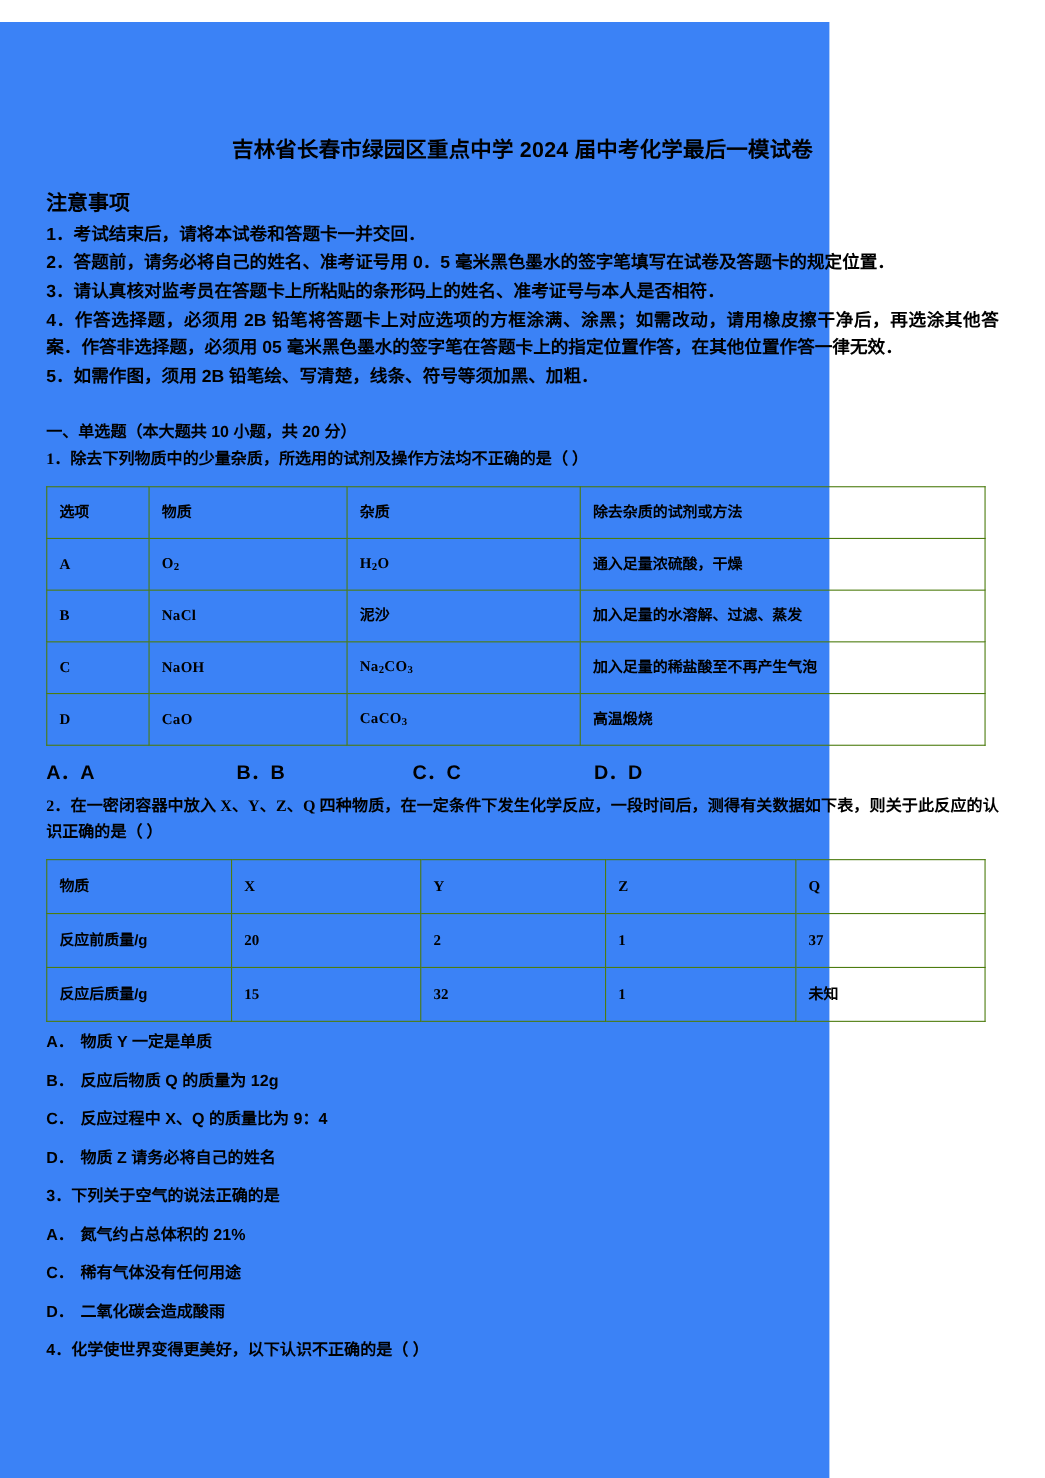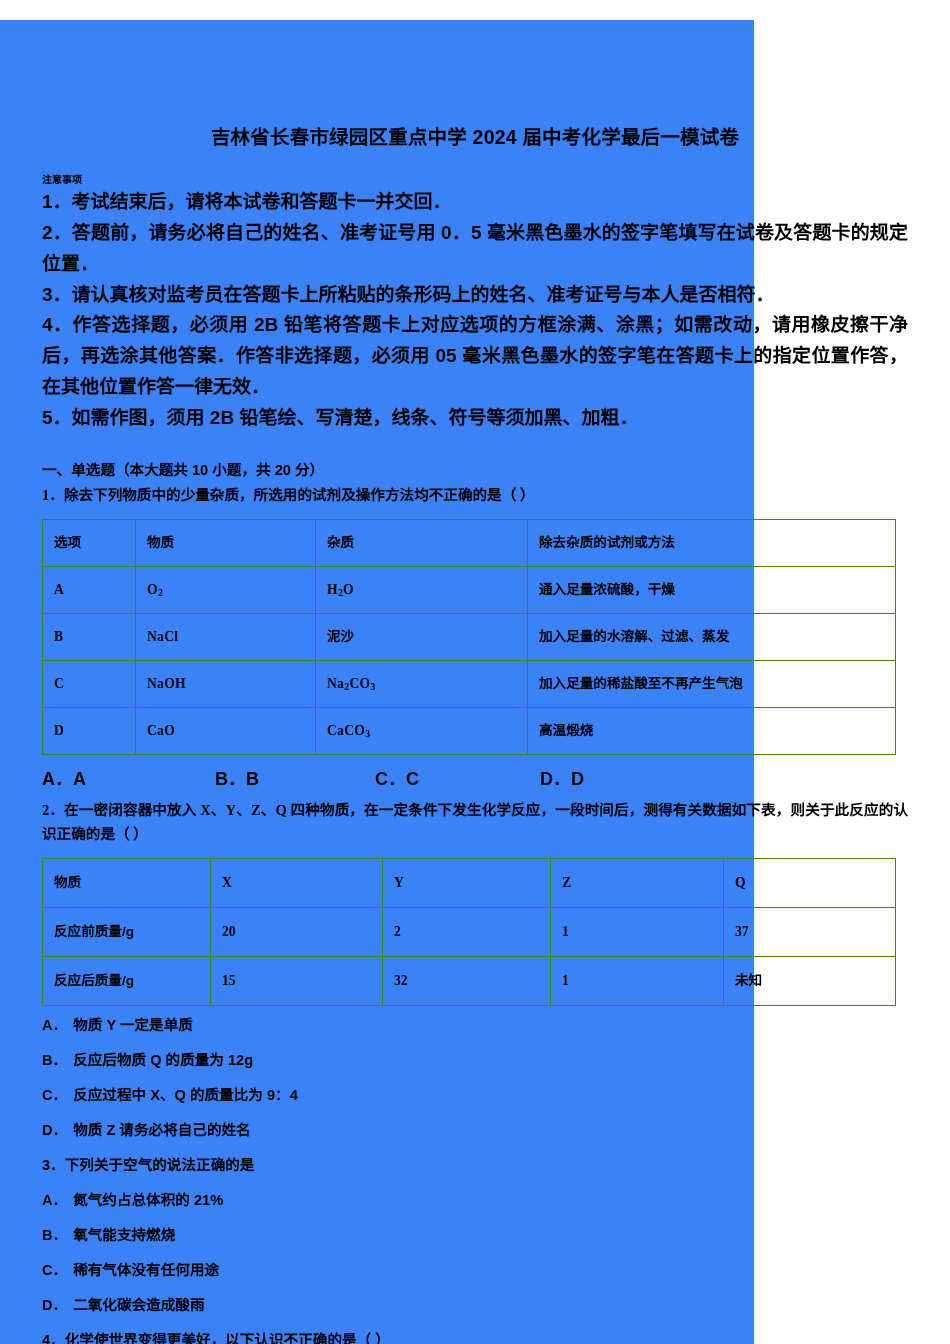--- a/index.html
+++ b/index.html
@@ -41,28 +41,28 @@
     letter-spacing: 0.2px;
     margin: 0;
     padding-top: 104px;
     line-height: 1.35;
   }
 
   
   .notice-head {
     font-family: "Liberation Sans", "DejaVu Sans", sans-serif;
     font-weight: bold;
-    font-size: 10px;
+    font-size: 19px;
     margin-top: 22px;
     line-height: 1.5;
   }
   .notice-line {
     font-family: "Liberation Sans", "DejaVu Sans", sans-serif;
     font-weight: bold;
-    font-size: 19px;
+    font-size: 16px;
     line-height: 1.62;
     text-align: justify;
     margin: 0;
   }
 
   
   .section-head {
     font-family: "Liberation Sans", "DejaVu Sans", sans-serif;
     font-weight: bold;
     font-size: 14.6px;
@@ -269,21 +269,20 @@
         <p class="opt-line"><span class="lbl">B．</span><span>反应后物质 Q 的质量为 12g</span></p>
         <p class="opt-line"><span class="lbl">C．</span><span>反应过程中 X、Q 的质量比为 9：4</span></p>
         <p class="opt-line"><span class="lbl">D．</span><span>物质 Z 请务必将自己的姓名</span></p>
       </div>
     </div>
 
     <div>
       <p class="opt-line">3．下列关于空气的说法正确的是</p>
       <div>
         <p class="opt-line"><span class="lbl">A．</span><span>氮气约占总体积的 21%</span></p>
-        <p class="opt-line"><span class="lbl">B．</span><span>氧气能支持燃烧</span></p>
         <p class="opt-line"><span class="lbl">C．</span><span>稀有气体没有任何用途</span></p>
         <p class="opt-line"><span class="lbl">D．</span><span>二氧化碳会造成酸雨</span></p>
       </div>
     </div>
 
     <div>
       <p class="opt-line">4．化学使世界变得更美好，以下认识不正确的是（        ）</p>
     </div>
 
   </div>

